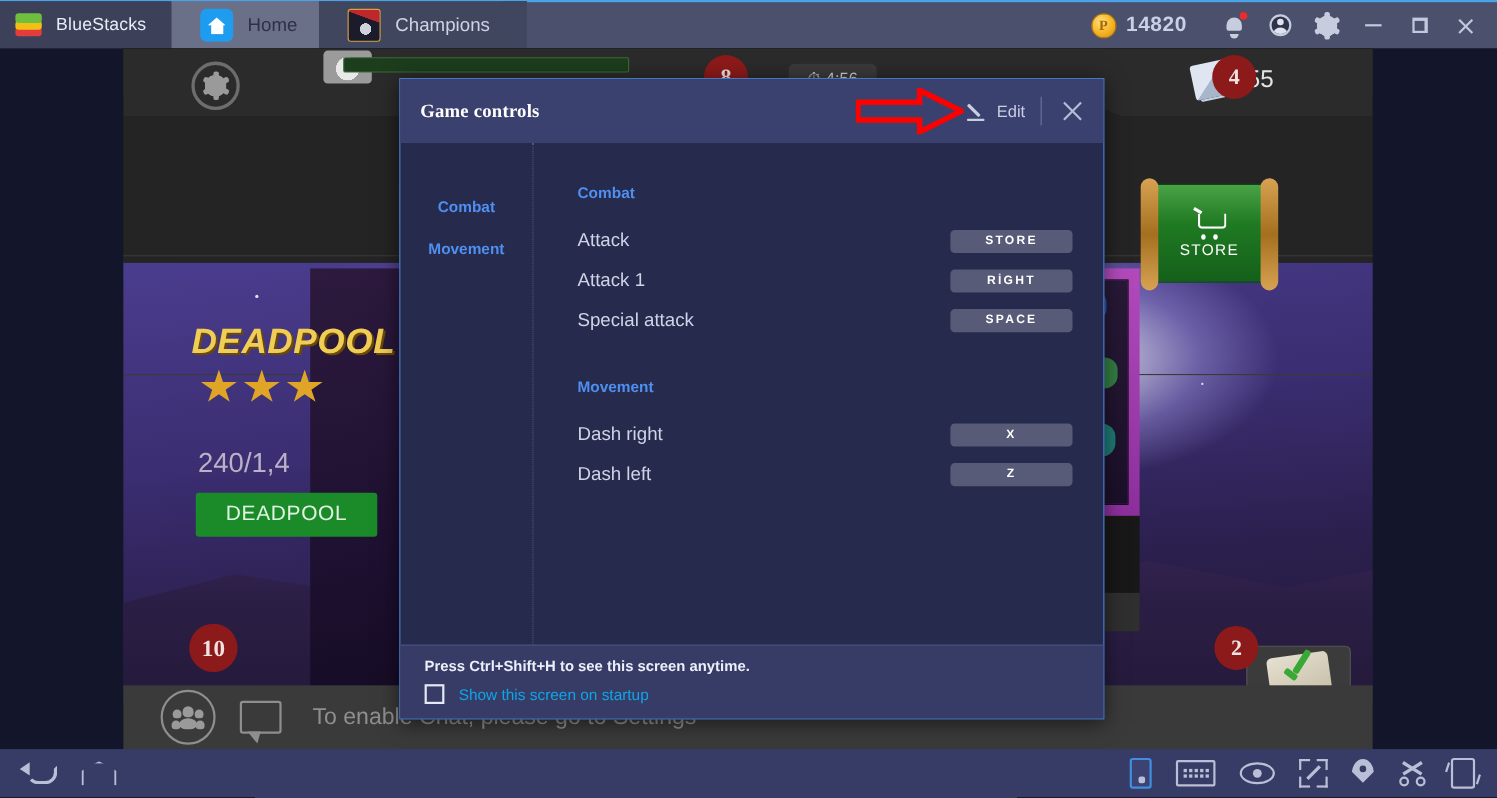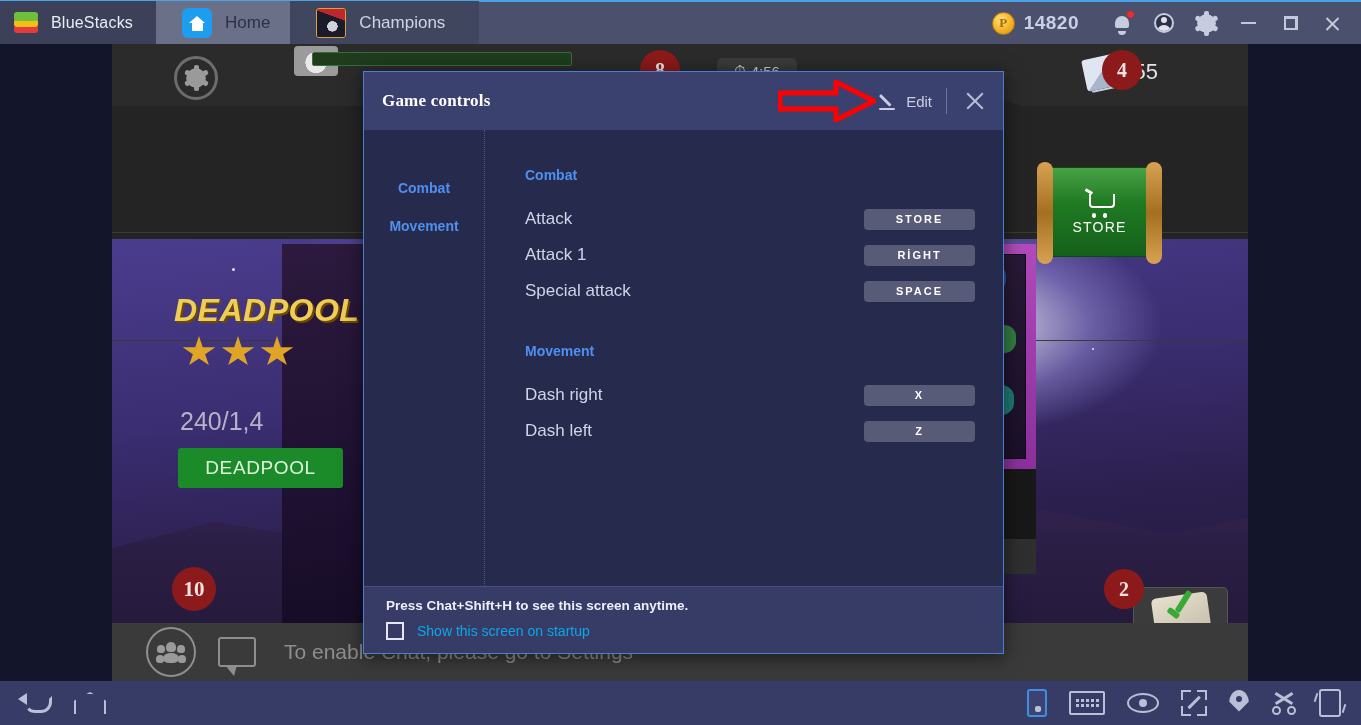--- a/index.html
+++ b/index.html
@@ -550,21 +550,21 @@
           <span class="key-btn">X</span>
         </div>
         <div class="ctrl-row">
           <span class="ctrl-name">Dash left</span>
           <span class="key-btn">Z</span>
         </div>
       </div>
     </div>
 
     <div class="dlg-foot">
-      <div class="foot-hint">Press Chat+Shift+H to see this screen anytime.</div>
+      <div class="foot-hint">Press Ctrl+Shift+H to see this screen anytime.</div>
       <div class="foot-chk">
         <span class="chkbox"></span>
         <span class="chk-lbl">Show this screen on startup</span>
       </div>
     </div>
   </div>
 
   <div class="botbar">
     <div class="bot-left">
       <span class="bi">

